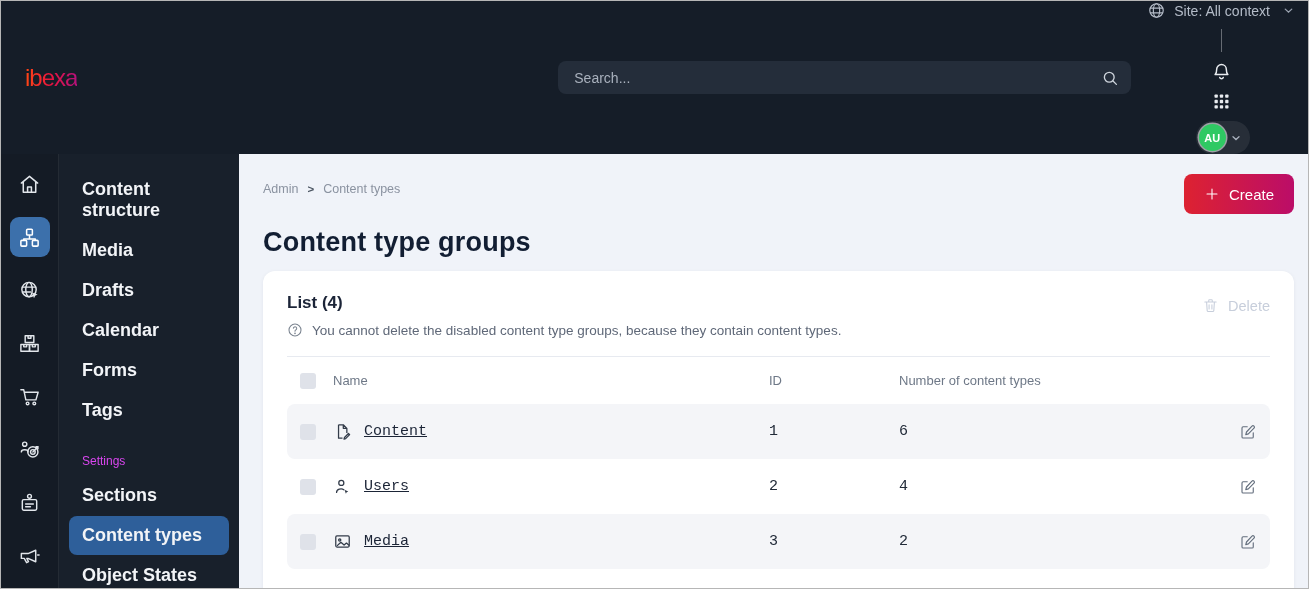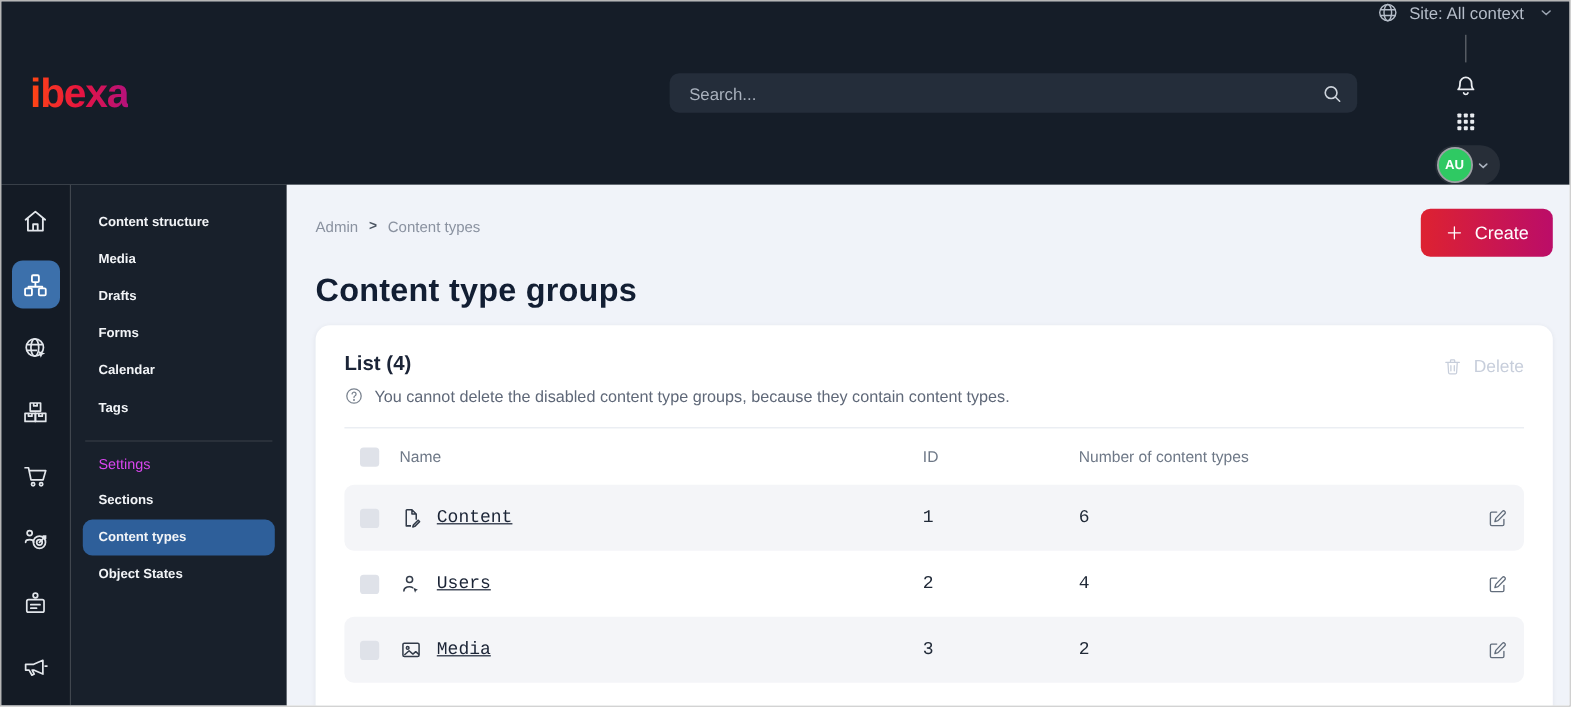--- a/index.html
+++ b/index.html
@@ -2,21 +2,21 @@
 <html><head>
 <meta charset="utf-8">
 <style>
   * { box-sizing: border-box; margin: 0; padding: 0; }
   body { font-family: "Liberation Sans", sans-serif; background:#fff; }
   .frame { width:1309px; height:589px; border:1px solid #b6b6b6; display:flex; flex-direction:column; overflow:hidden; background:#fff; }
 
   
   .topbar { flex:0 0 52px; background:#151d28; display:flex; align-items:center; }
   .logo-area { flex:0 0 238px; padding-left:24px; }
-  .logo-text { font-size:34px; font-weight:700; letter-spacing:-1px; line-height:1;
+  .logo-text { font-size:24px; font-weight:400; letter-spacing:-1px; line-height:1;
     background:linear-gradient(90deg,#ff4713 0%,#e8143f 50%,#b4127c 100%);
     -webkit-background-clip:text; background-clip:text; color:transparent; }
   .searchbar { margin-left:auto; width:573px; height:33px; background:#242d3a; border-radius:8px;
     display:flex; align-items:center; padding:0 12px 0 16px; }
   .searchbar input { flex:1; background:transparent; border:none; outline:none; color:#d3d8df; font-size:14px; font-family:inherit; }
   .searchbar input::placeholder { color:#a9b1bd; }
   .search-icon { color:#cdd3db; width:18px; height:18px; }
   .topbar-right { display:flex; align-items:center; margin-left:16px; padding-right:13px; gap:9px;flex-direction:column; }
   .site-context { display:flex; align-items:center; gap:8px; color:#b4bcc8; font-size:14px; cursor:pointer; }
   .site-context svg.globe { width:19px; height:19px; }
@@ -32,21 +32,21 @@
   
   .body-row { flex:1; display:flex; min-height:0; }
 
   .rail { flex:0 0 58px; background:#141b25; border-right:1px solid rgba(255,255,255,.07);
     display:flex; flex-direction:column; align-items:center; padding-top:10px; gap:13px; }
   .rail-item { width:40px; height:40px; border-radius:9px; display:flex; align-items:center; justify-content:center; color:#e2e6eb; cursor:pointer; }
   .rail-item svg { width:23px; height:23px; }
   .rail-item.active { background:#3c70ab; color:#fff; }
 
   .menu { flex:0 0 180px; background:#18202b; padding:16px 10px; display:flex; flex-direction:column; }
-  .menu-item { color:#f2f4f7; font-size:11px; font-weight:600; padding:9px 13px; border-radius:8px; cursor:pointer; margin-bottom:1px; }
+  .menu-item { color:#f2f4f7; font-size:18px; font-weight:600; padding:9px 13px; border-radius:8px; cursor:pointer; margin-bottom:1px; }
   .menu-item.active { background:#2e5f9a; }
   .menu-divider { height:1px; background:rgba(255,255,255,.13); margin:11px 2px 8px; }
   .menu-section-label { color:#d946ef; font-size:12px; padding:4px 13px 8px; }
 
   
   .content { flex:1; background:#f0f3f9; padding:20px 14px 0 24px; overflow:hidden; }
   .content-head { display:flex; justify-content:space-between; align-items:flex-start; }
   .breadcrumb { display:flex; align-items:center; gap:9px; color:#8a92a0; font-size:12.5px; margin-top:8px; }
   .crumb-sep { color:#4c5663; font-weight:700; font-size:11.5px; }
   .btn-create { background:linear-gradient(90deg,#dd2231,#bb0d68); color:#fff; border:none; border-radius:8px;
@@ -193,22 +193,22 @@
             <path d="M3.5 10v5h3l2.5 4.5 2-1-1.8-3.5h1.3l8 3.5V6.5l-8 3.5z"></path>
             <path d="M20.5 11.5H22" stroke-linecap="round"></path>
           </svg>
       </div>
     </div>
 
     <div class="menu">
       <div class="menu-item">Content structure</div>
       <div class="menu-item">Media</div>
       <div class="menu-item">Drafts</div>
+      <div class="menu-item">Calendar</div>
       <div class="menu-item">Forms</div>
-      <div class="menu-item">Calendar</div>
       <div class="menu-item">Tags</div>
       <div class="menu-divider"></div>
       <div class="menu-section-label">Settings</div>
       <div class="menu-item">Sections</div>
       <div class="menu-item active">Content types</div>
       <div class="menu-item">Object States</div>
     </div>
 
     <div class="content">
       <div class="content-head">

